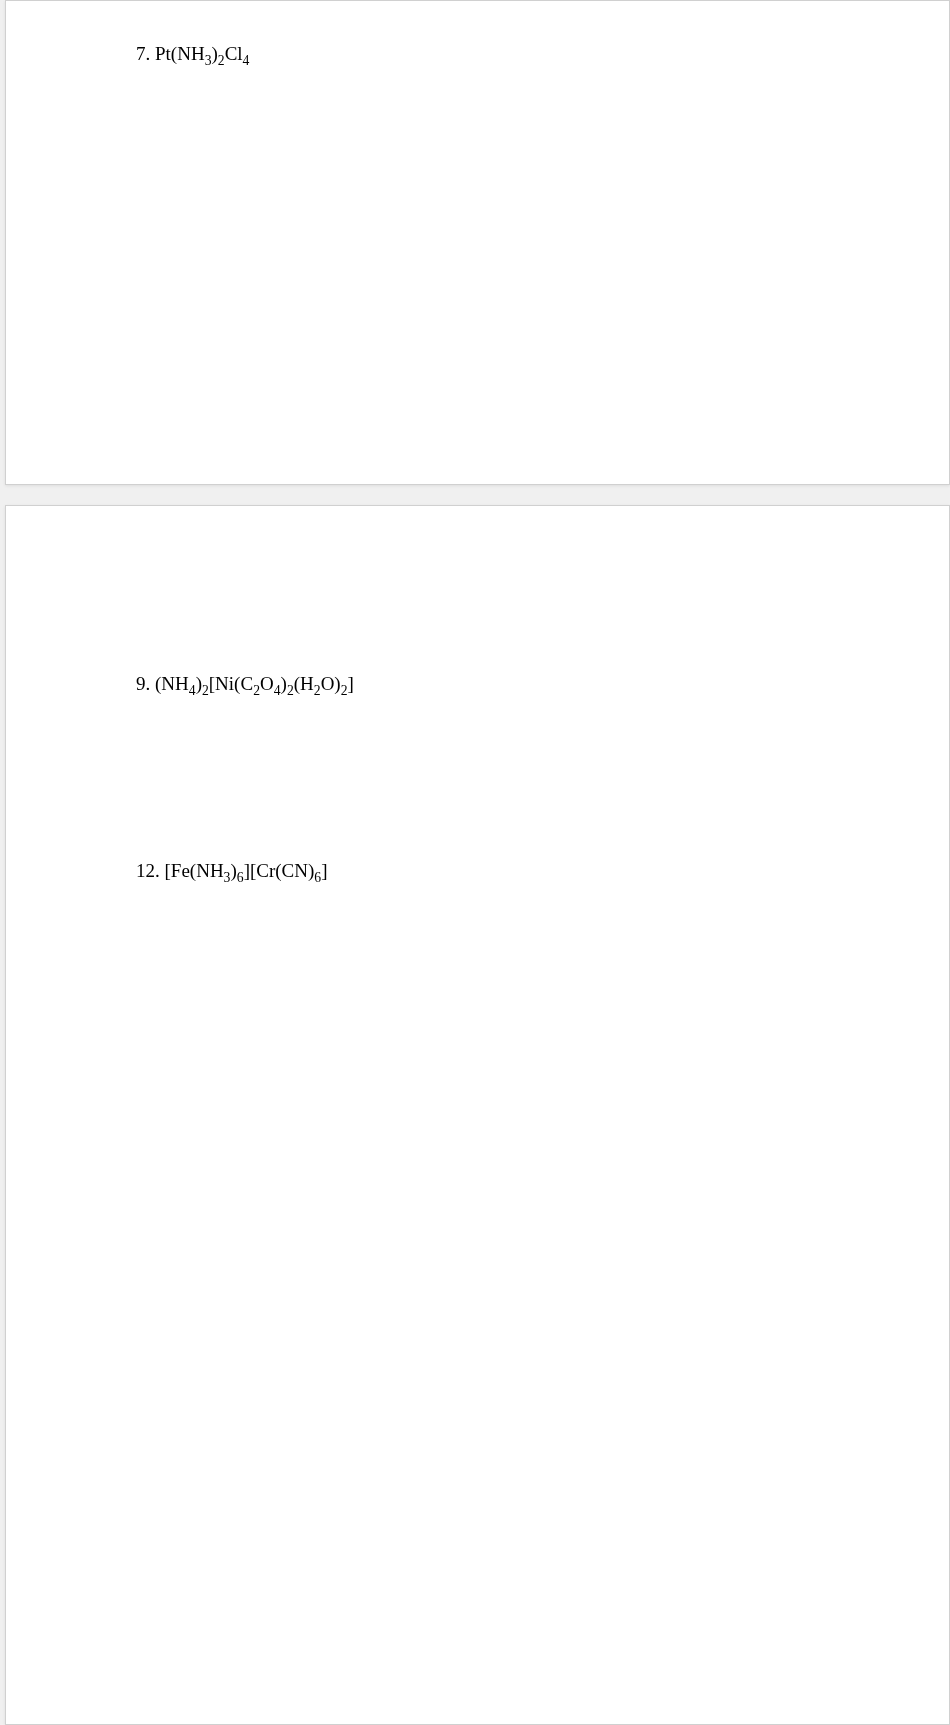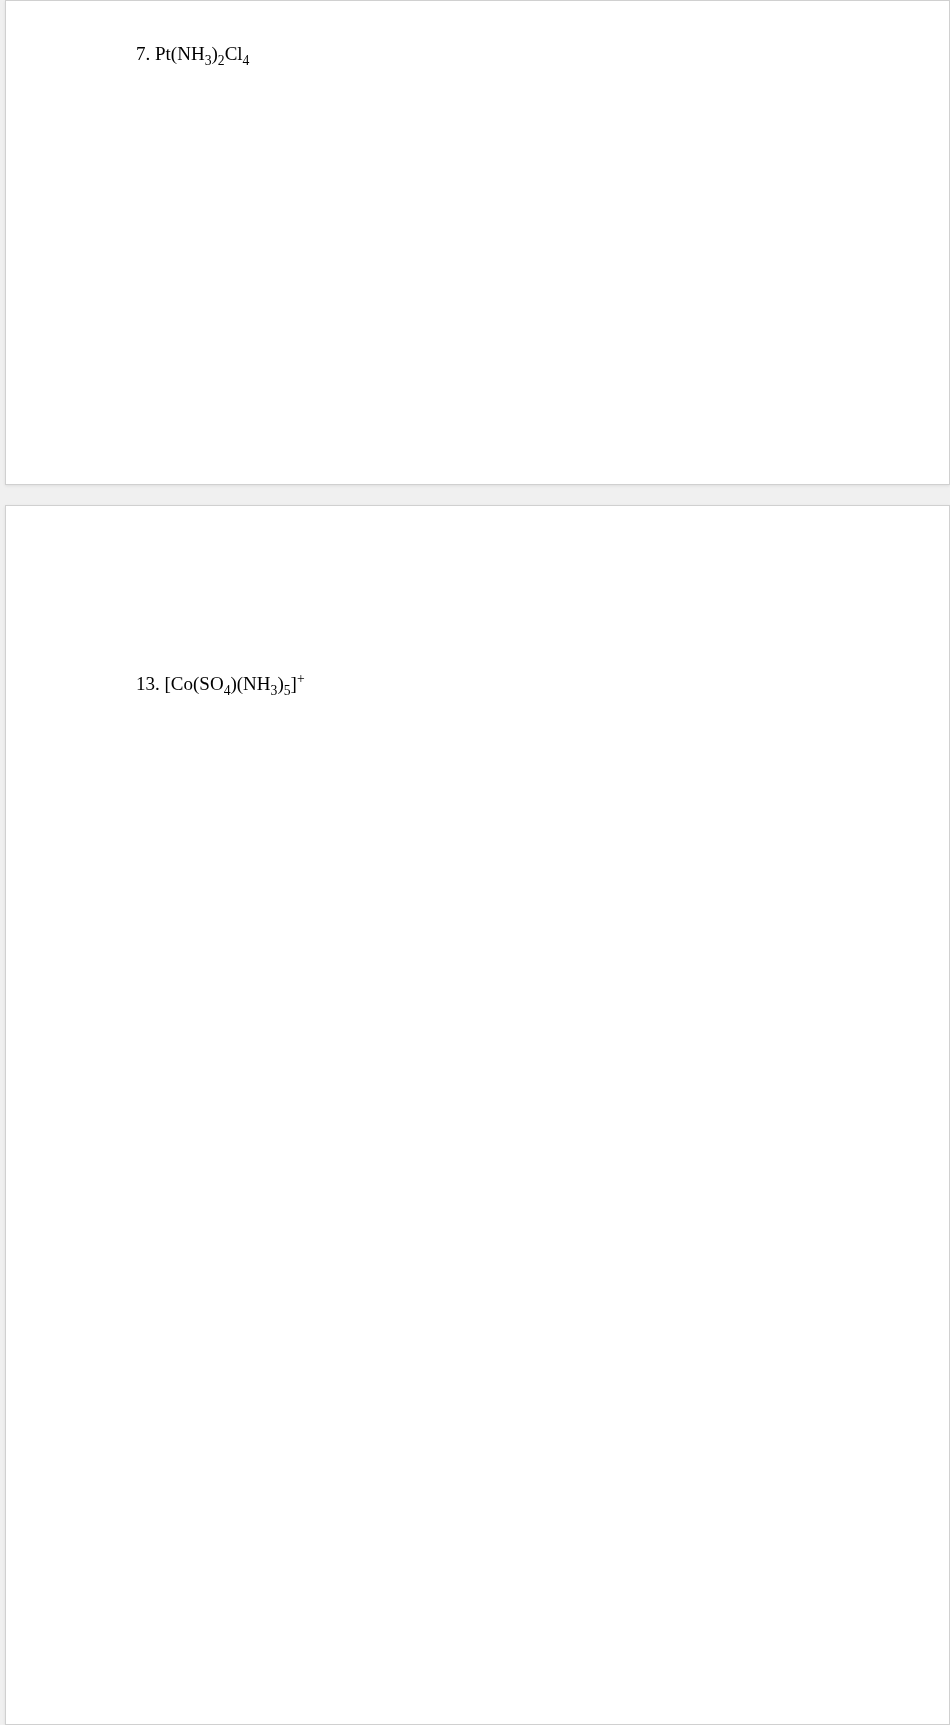--- a/index.html
+++ b/index.html
@@ -63,14 +63,15 @@
       display: inline;
     }
   </style>
 </head>
 <body>
 
 <div class="page page1" id="page1">
     <div class="item item7"><span class="num">7.</span><span> Pt(NH</span><span class="sub">3</span><span>)</span><span class="sub">2</span><span>Cl</span><span class="sub">4</span></div>
   </div>
 <div class="page page2" id="page2">
-    <div class="item item13"><span class="num">13.</span><span> [Co(SO</span><span class="sub">4</span><span>)(NH</span><span class="sub">3</span><span>)</span><span class="sub">5</span><span>]</span><span class="sup">+</span></div>
+    <div class="item item9"><span class="num">9.</span><span> (NH</span><span class="sub">4</span><span>)</span><span class="sub">2</span><span>[Ni(C</span><span class="sub">2</span><span>O</span><span class="sub">4</span><span>)</span><span class="sub">2</span><span>(H</span><span class="sub">2</span><span>O)</span><span class="sub">2</span><span>]</span></div>
+    <div class="item item12"><span class="num">12.</span><span> [Fe(NH</span><span class="sub">3</span><span>)</span><span class="sub">6</span><span>][Cr(CN)</span><span class="sub">6</span><span>]</span></div>
   </div>
 
 </body></html>

